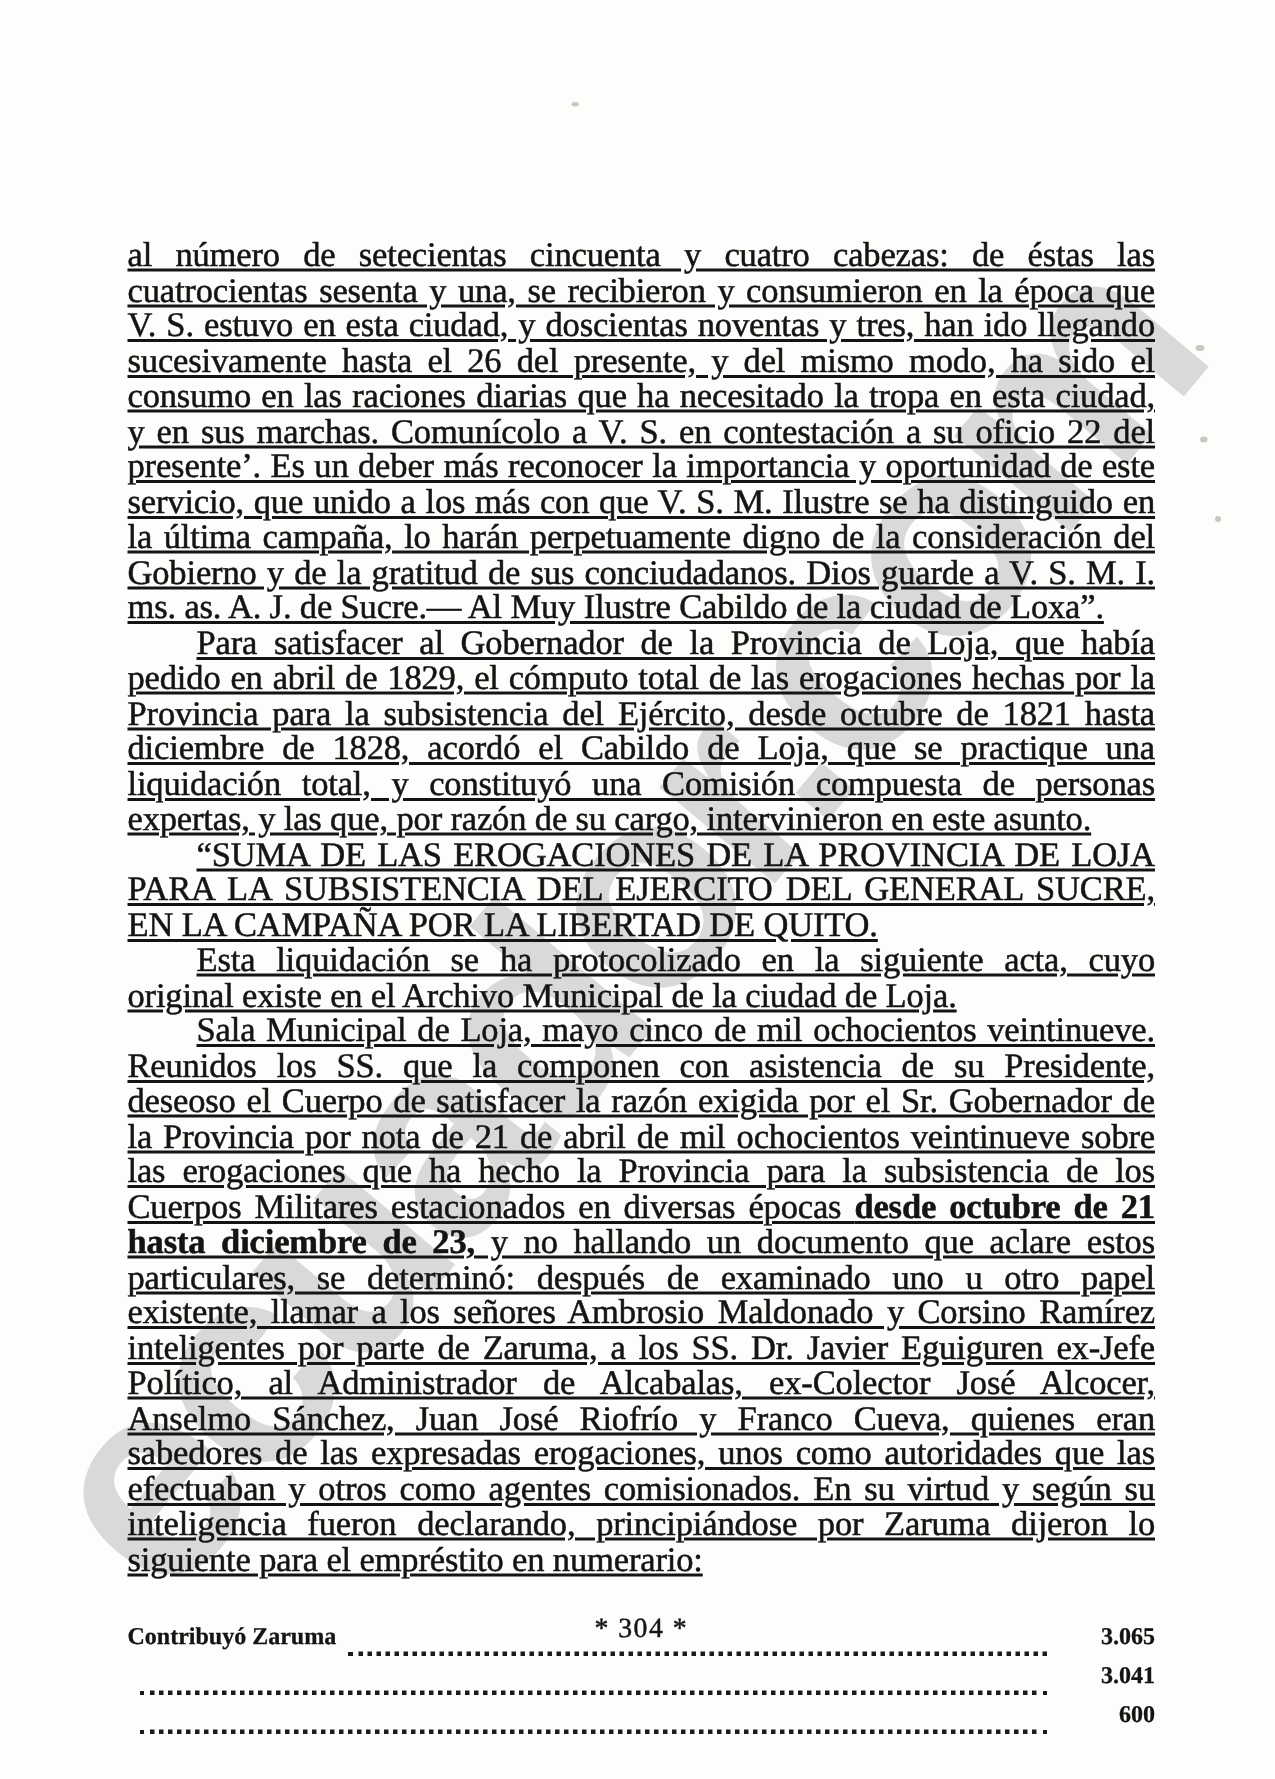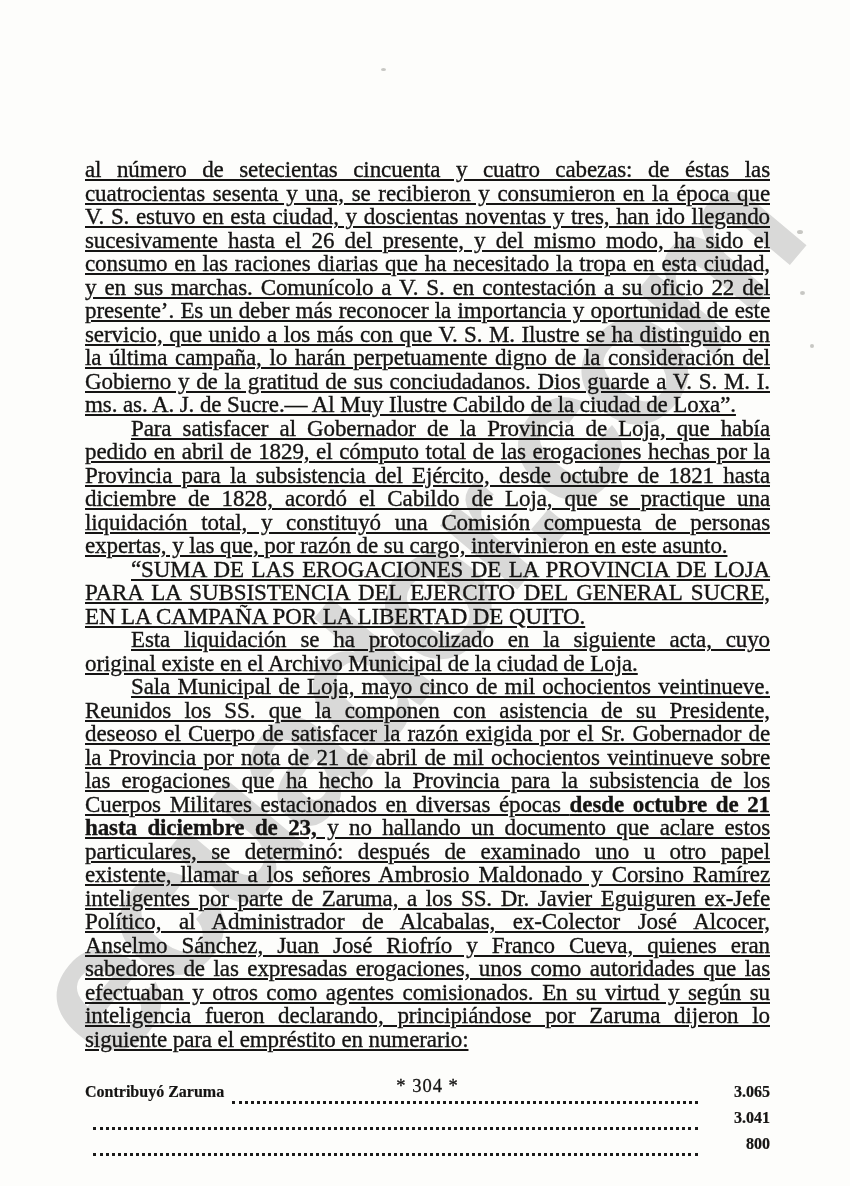--- a/index.html
+++ b/index.html
@@ -123,21 +123,21 @@
         <span class="ledger-amount">3.065</span>
       </div>
 
       <div class="ledger-row">
         <span class="dot-leader"></span>
         <span class="ledger-amount">3.041</span>
       </div>
 
       <div class="ledger-row">
         <span class="dot-leader"></span>
-        <span class="ledger-amount">800</span>
+        <span class="ledger-amount">600</span>
       </div>
 
     </div>
   </div>
 
   <div class="page-number">* 304 *</div>
 
   <div class="speck s1"></div>
   <div class="speck s2"></div>
   <div class="speck s3"></div>

